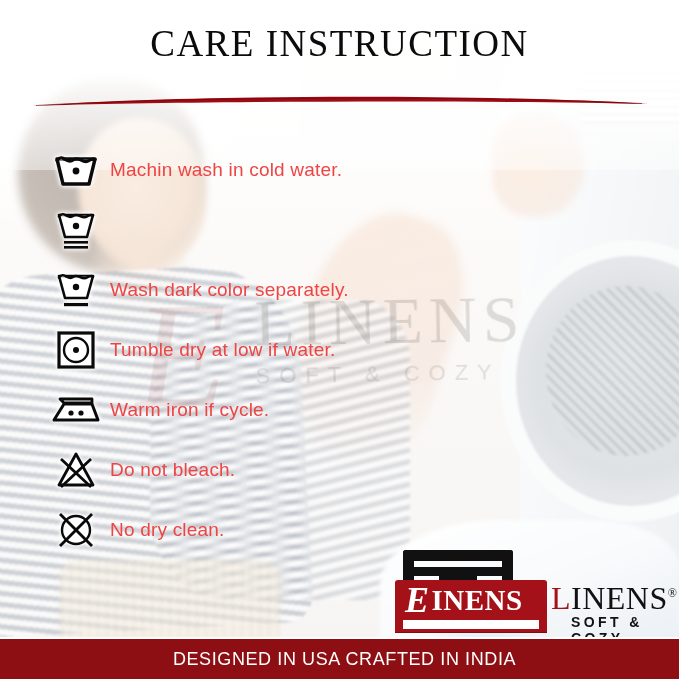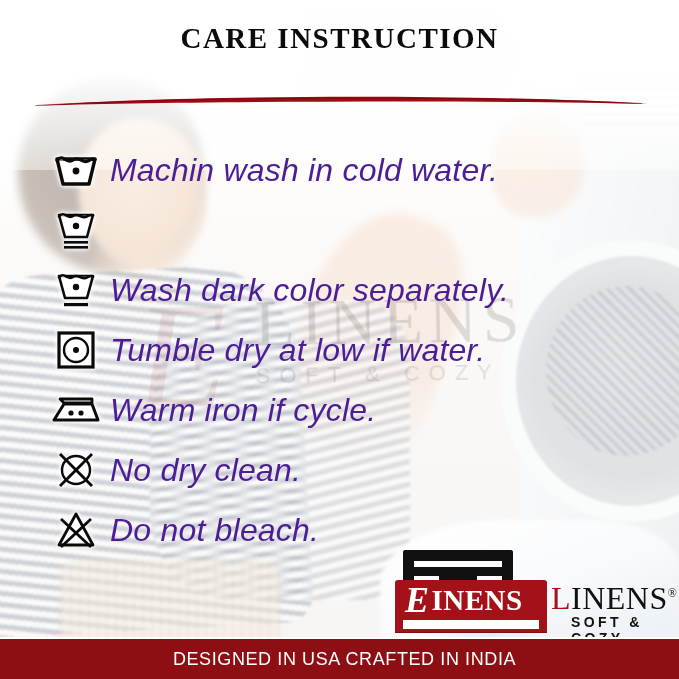--- a/index.html
+++ b/index.html
@@ -99,30 +99,30 @@
   
   .watermark{position:absolute;left:255px;top:282px;width:400px;height:120px;
     transform:rotate(-1deg);opacity:.19;pointer-events:none;}
   .wm-linens{font-family:"Liberation Serif",serif;font-size:66px;letter-spacing:6px;color:#5b5650;}
   .wm-soft{font-family:"Liberation Sans",sans-serif;font-size:22px;letter-spacing:9px;color:#6b6660;margin-top:2px;}
   .wm-e{position:absolute;left:-120px;top:-18px;font-family:"Liberation Serif",serif;
     font-style:italic;font-size:150px;color:#9c2b2b;opacity:.55;}
 
   
   .title{position:absolute;left:0;right:0;top:22px;text-align:center;
-    font-family:"Liberation Serif",serif;font-weight:700;font-size:29px;letter-spacing:1.5px;color:#0b0b0b;}
+    font-family:"Liberation Serif",serif;font-weight:400;font-size:37px;letter-spacing:1.5px;color:#0b0b0b;}
   .divider{position:absolute;left:30px;top:92px;width:620px;height:16px;}
 
   
   .rows{position:absolute;left:42px;top:140px;width:600px;}
   .row{display:flex;align-items:center;height:60px;}
   .ico{width:68px;flex:0 0 68px;display:flex;align-items:center;justify-content:center;}
   .ico svg{display:block;filter:drop-shadow(0 0 2.2px rgba(255,255,255,.95)) drop-shadow(0 0 2.2px rgba(255,255,255,.9));}
-  .txt{font-family:"Liberation Sans",sans-serif;font-size:32px;color:#4c1d95;
-    letter-spacing:.2px;white-space:nowrap;font-style:italic;}
+  .txt{font-family:"Liberation Sans",sans-serif;font-size:19px;color:#ef4444;
+    letter-spacing:.2px;white-space:nowrap;}
 
   
   .logo{position:absolute;left:395px;top:548px;width:268px;height:86px;}
   .bed{position:absolute;left:8px;top:0;width:110px;height:40px;}
   .badge{position:absolute;left:0;top:32px;width:152px;height:52px;background:#a41119;
     border-radius:3px 3px 0 0;box-shadow:0 1px 0 #7d0d13;}
   .beddy{position:absolute;left:10px;top:33px;width:140px;height:38px;color:#fff;
     font-family:"Liberation Serif",serif;font-weight:700;font-size:29px;letter-spacing:.5px;
     display:flex;align-items:center;}
   .beddy .e{font-style:italic;font-family:"Liberation Serif",serif;font-size:36px;
@@ -239,38 +239,38 @@
           <path d="M14,13 L42,13 L48,29 L4,29 Z" fill="#fff" stroke="#0a0a0a" stroke-width="3" stroke-linejoin="round"></path>
           <circle cx="21" cy="22" r="2.6" fill="#0a0a0a"></circle>
           <circle cx="31" cy="22" r="2.6" fill="#0a0a0a"></circle>
         </svg>
       </div>
       <div class="txt">Warm iron if cycle.</div>
     </div>
 
     <div class="row">
       <div class="ico">
+        <svg width="44" height="42" viewBox="0 0 44 42">
+          <path d="M22,5 L39,36 L5,36 Z" fill="#fff" stroke="#0a0a0a" stroke-width="2.8" stroke-linejoin="round"></path>
+          <line x1="7" y1="10" x2="37" y2="38" stroke="#0a0a0a" stroke-width="2.8"></line>
+          <line x1="37" y1="10" x2="7" y2="38" stroke="#0a0a0a" stroke-width="2.8"></line>
+        </svg>
+      </div>
+      <div class="txt">Do not bleach.</div>
+    </div>
+
+    <div class="row">
+      <div class="ico">
         <svg width="44" height="44" viewBox="0 0 44 44">
           <circle cx="22" cy="22" r="14" fill="#fff" stroke="#0a0a0a" stroke-width="2.4"></circle>
           <line x1="6" y1="6" x2="38" y2="38" stroke="#0a0a0a" stroke-width="2.8"></line>
           <line x1="38" y1="6" x2="6" y2="38" stroke="#0a0a0a" stroke-width="2.8"></line>
         </svg>
       </div>
       <div class="txt">No dry clean.</div>
-    </div>
-
-    <div class="row">
-      <div class="ico">
-        <svg width="44" height="42" viewBox="0 0 44 42">
-          <path d="M22,5 L39,36 L5,36 Z" fill="#fff" stroke="#0a0a0a" stroke-width="2.8" stroke-linejoin="round"></path>
-          <line x1="7" y1="10" x2="37" y2="38" stroke="#0a0a0a" stroke-width="2.8"></line>
-          <line x1="37" y1="10" x2="7" y2="38" stroke="#0a0a0a" stroke-width="2.8"></line>
-        </svg>
-      </div>
-      <div class="txt">Do not bleach.</div>
     </div>
 
   </div>
 
   <div class="logo">
     <svg class="bed" viewBox="0 0 110 40">
       <rect x="0" y="2" width="11" height="34" rx="3" fill="#111"></rect>
       <rect x="99" y="2" width="11" height="34" rx="3" fill="#111"></rect>
       <rect x="0" y="2" width="110" height="11" rx="3" fill="#111"></rect>
       <rect x="0" y="19" width="110" height="9" fill="#111"></rect>

